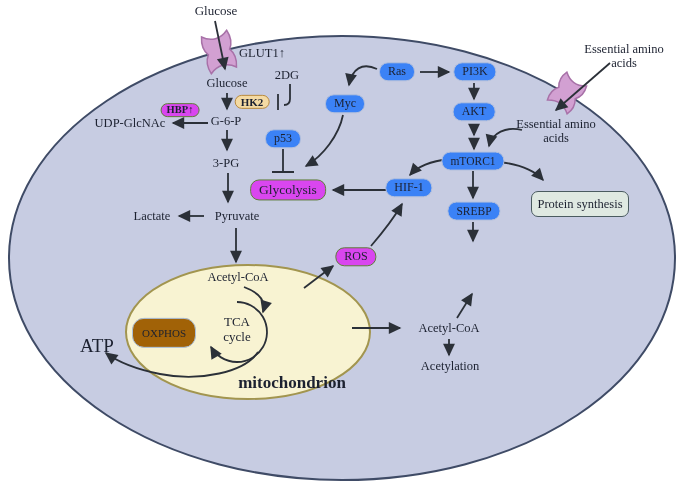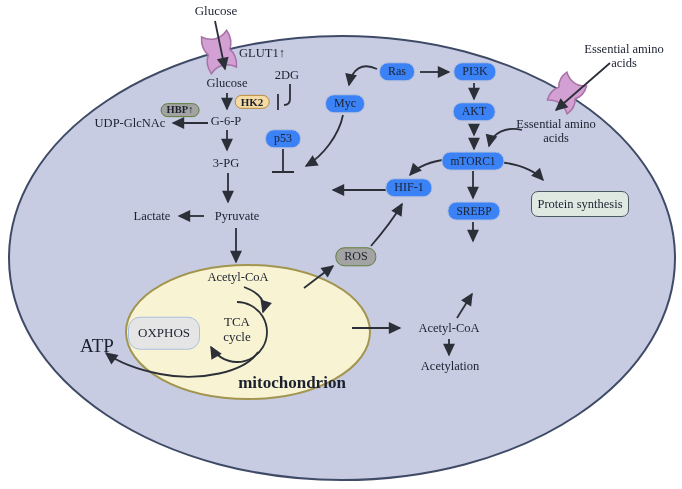--- a/index.html
+++ b/index.html
@@ -13,28 +13,28 @@
     position:absolute;transform:translate(-50%,-50%);
     white-space:nowrap;text-align:center;line-height:1.12;
     font-size:12.5px;color:#1c2130;
   }
   .wrap{white-space:normal;}
   .box{
     padding:2px 8px;border-radius:9px;
     background:#3b82f6;border:1.6px solid #b4c0dc;
     font-size:12px;
   }
-  .green{background:#a3a3a3;border:1.6px solid #5f7d3a;}
+  .green{background:#d946ef;border:1.6px solid #5f7d3a;}
   .orange{background:#f4daa3;border:1.6px solid #b98a3e;}
   .synth{
     background:#dfe9e2;border:1.6px solid #4a5b60;border-radius:7px;
     font-size:12.5px;padding:5px 4px;
   }
-  .oxphos{background:#e5e5e5;border:1.8px solid #a8c0de;border-radius:12px;
-    font-size:13px;padding:8px 9px;}
+  .oxphos{background:#a16207;border:1.8px solid #a8c0de;border-radius:12px;
+    font-size:11px;padding:8px 9px;}
   .small{font-size:10.5px;font-weight:600;padding:0px 5px;}
   .bold{font-weight:bold;}
 </style>
 </head>
 <body>
 
 <div id="stage">
 
   <svg id="diagram-svg" width="682" height="489" viewBox="0 0 682 489">
     <defs>
@@ -107,20 +107,21 @@
   <div class="node" style="left:449px;top:328px">Acetyl-CoA</div>
   <div class="node" style="left:450px;top:366px">Acetylation</div>
 
   <div class="node" style="left:238px;top:277px">Acetyl-CoA</div>
   <div class="node wrap" style="left:237px;top:330px;width:44px;font-size:13px">TCA cycle</div>
   <div class="node bold" style="left:292px;top:383px;font-size:17px">mitochondrion</div>
 
   <div class="node box green small" style="left:180px;top:110px">HBP↑</div>
   <div class="node box orange small" style="left:252px;top:102px;font-size:11px">HK2</div>
   <div class="node box" style="left:283px;top:139px">p53</div>
+  <div class="node box green" style="left:288px;top:190px;font-size:13.5px">Glycolysis</div>
   <div class="node box green" style="left:356px;top:257px">ROS</div>
   <div class="node box" style="left:409px;top:188px">HIF-1</div>
   <div class="node box" style="left:345px;top:104px">Myc</div>
   <div class="node box" style="left:397px;top:72px">Ras</div>
   <div class="node box" style="left:475px;top:72px">PI3K</div>
   <div class="node box" style="left:474px;top:112px">AKT</div>
   <div class="node box" style="left:473px;top:161px;font-size:11.5px">mTORC1</div>
   <div class="node box" style="left:474px;top:211px;font-size:11.5px">SREBP</div>
   <div class="node oxphos" style="left:164px;top:333px">OXPHOS</div>
   <div class="node synth wrap" style="left:580px;top:204px;width:88px">Protein synthesis</div>

